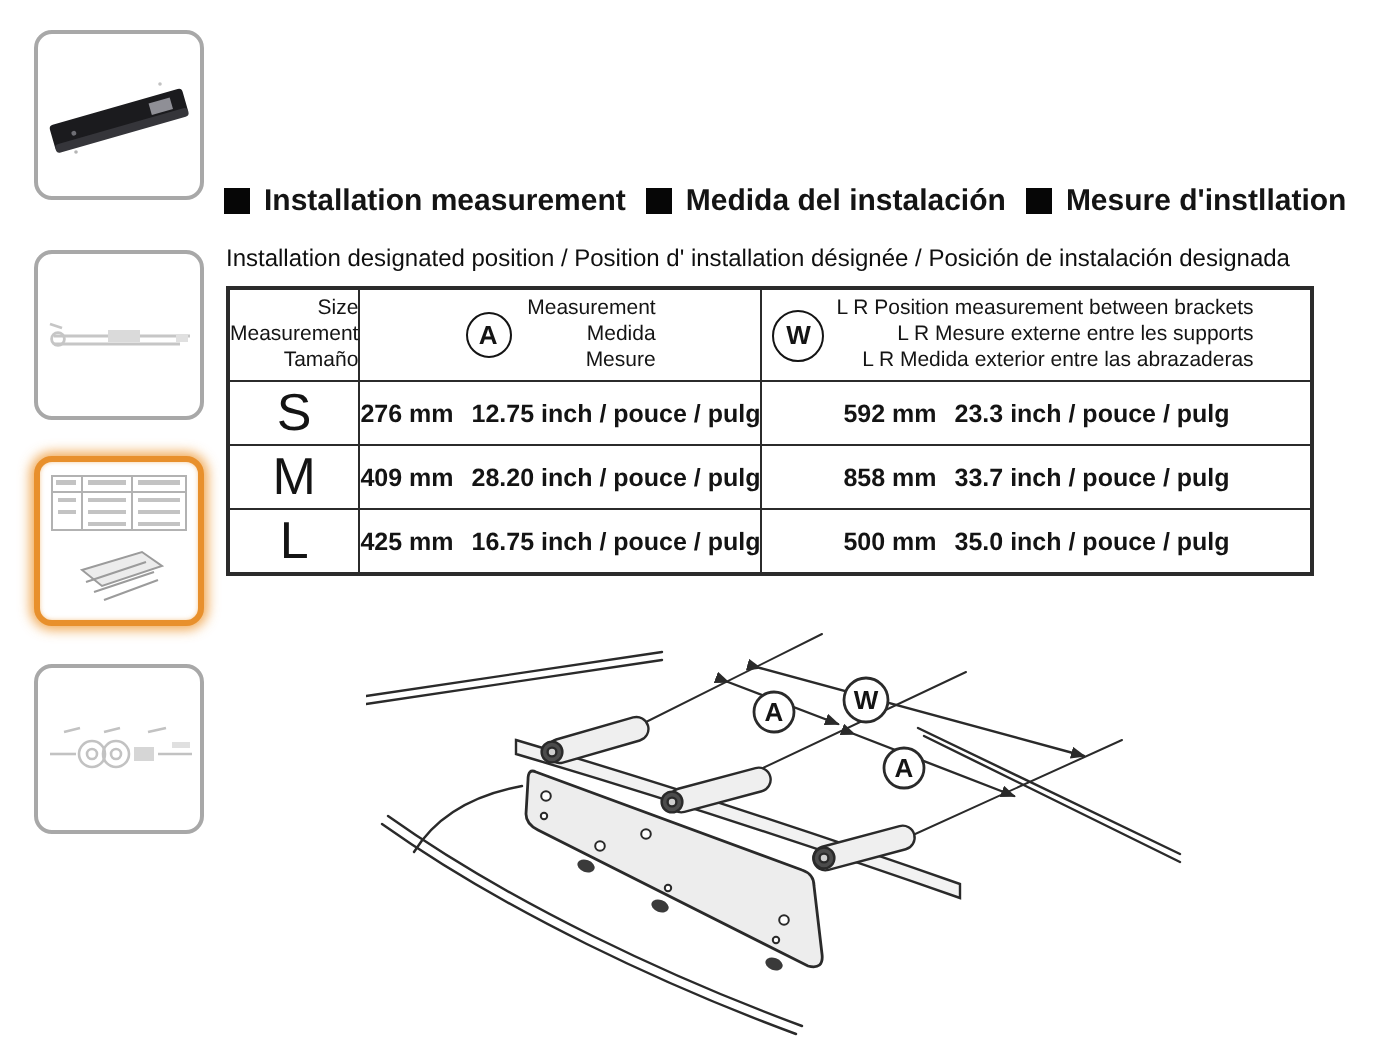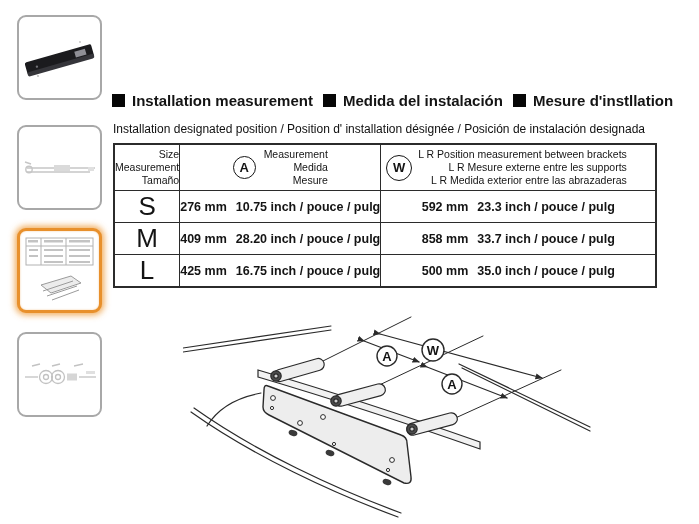--- a/index.html
+++ b/index.html
@@ -177,21 +177,21 @@
         <div class="hdr-lines">
           <div>L R Position measurement  between brackets</div>
           <div>L R Mesure externe entre les supports</div>
           <div>L R Medida exterior entre las abrazaderas</div>
         </div>
       </div>
     </td>
   </tr>
   <tr class="data-row">
     <td class="size-letter">S</td>
-    <td class="val"><span class="mm">276 mm</span><span>10.75 inch / pouce / pulg</span></td>
+    <td class="val"><span class="mm">276 mm</span><span>12.75 inch / pouce / pulg</span></td>
     <td class="val"><span class="mm">592 mm</span><span>23.3 inch / pouce / pulg</span></td>
   </tr>
   <tr class="data-row">
     <td class="size-letter">M</td>
     <td class="val"><span class="mm">409 mm</span><span>28.20 inch / pouce / pulg</span></td>
     <td class="val"><span class="mm">858 mm</span><span>33.7 inch / pouce / pulg</span></td>
   </tr>
   <tr class="data-row">
     <td class="size-letter">L</td>
     <td class="val"><span class="mm">425 mm</span><span>16.75 inch / pouce / pulg</span></td>

